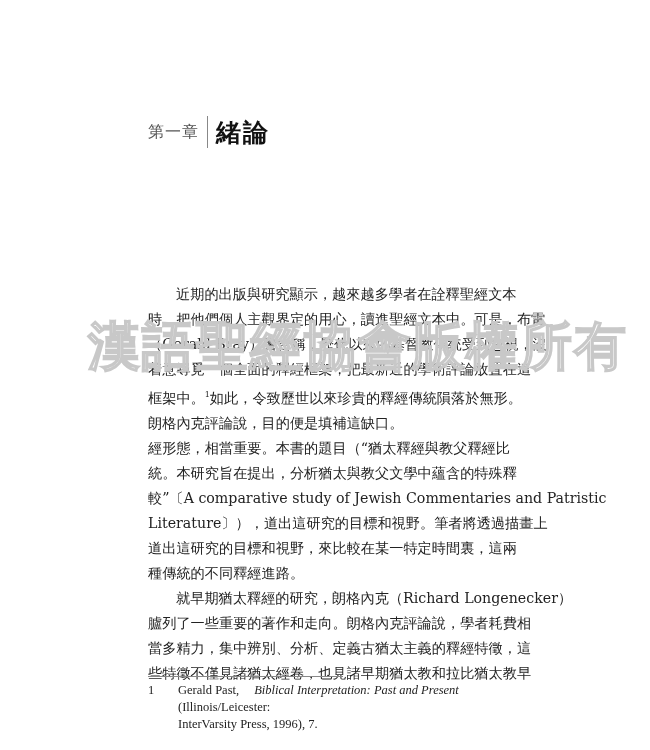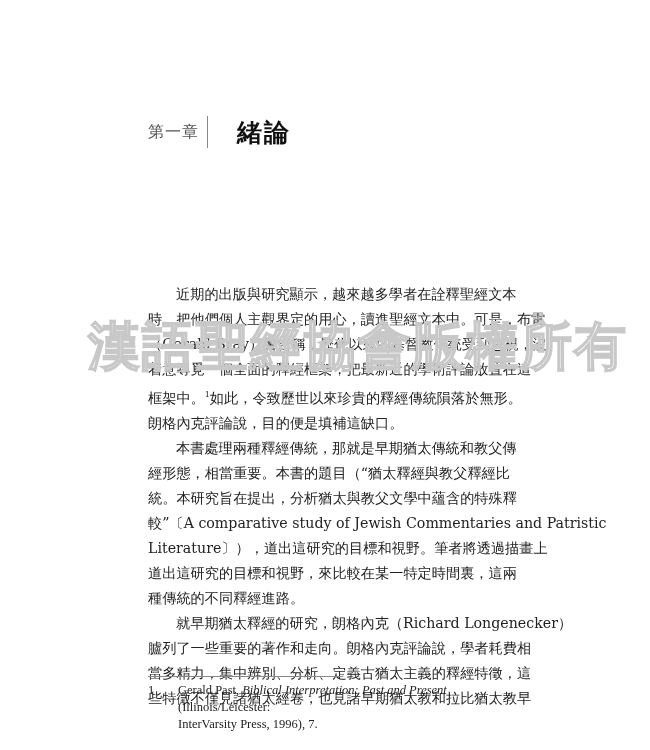--- a/index.html
+++ b/index.html
@@ -10,42 +10,42 @@
   .page { position: absolute; left: 0; top: 0; width: 650px; height: 750px; }
   .chapter {
     position: absolute; left: 148px; top: 112px; height: 40px;
     display: flex; align-items: center; text-align: center;
   }
   .chapter-num {
     font-family: "DejaVu Sans", sans-serif; font-size: 16px; color: #555; letter-spacing: 1px;
     padding-right: 8px;
   }
   .chapter-bar { width: 1px; height: 32px; background: #888; margin-right: 8px; }
-  .chapter-title { font-family: "DejaVu Serif", serif; font-size: 25px; font-weight: bold; color: #111; letter-spacing: 2px; margin-left: 21px; }
+  .chapter-title { font-family: "DejaVu Serif", serif; font-size: 25px; font-weight: bold; color: #111; letter-spacing: 2px; }
   .section-title {
     position: absolute; left: 148px; top: 238px;
     font-family: "DejaVu Sans", sans-serif; font-size: 19px; color: #111; letter-spacing: 0.5px;
   }
   .body-text {
     position: absolute; left: 148px; top: 282px; width: 358px;
     font-size: 14.2px; line-height: 25px; color: #222;
   }
   .body-text p { margin: 0; text-align: justify; text-align-last: justify; }
   .body-text p .ln { display: block; text-align: justify; text-align-last: justify; white-space: nowrap; }
   .body-text p .ln.last { text-align-last: left; }
   .indent { padding-left: 28px; }
   .fnref { font-size: 8px; vertical-align: super; }
   .footnote-rule { position: absolute; left: 148px; top: 676px; width: 195px; height: 1px; background: #888; }
   .footnote {
     position: absolute; left: 148px; top: 682px; width: 370px;
     font-family: "Liberation Serif", serif; font-size: 12.5px; line-height: 17px; color: #222;
   }
   .footnote .fn-num { position: absolute; left: 0; top: 0; }
   .footnote .fn-text { margin-left: 30px; display: block; }
-  .footnote i { font-style: italic; }
+  .footnote i { font-style: italic; margin-left: 12px; }
   .watermark {
     position: absolute; left: 88px; top: 312px; width: 500px;
     font-family: "DejaVu Sans", sans-serif; font-weight: bold; font-size: 52px; letter-spacing: 2px;
     color: rgba(255,255,255,0.35);
     -webkit-text-stroke: 1.5px #c8c8c8;
     white-space: nowrap; pointer-events: none;
   }
 </style>
 </head>
 <body>
@@ -62,21 +62,20 @@
   <div class="body-text">
     <p>
       <span class="ln indent">近期的出版與研究顯示，越來越多學者在詮釋聖經文本</span>
       <span class="ln">時，把他們個人主觀界定的用心，讀進聖經文本中。可是，布雷</span>
       <span class="ln">（Gerald Bray）警告稱，歷代以來的基督教傳統受到忽視，沒</span>
       <span class="ln">着意尋覓一個全面的釋經框架，把最新近的學術評論放置在這</span>
       <span class="ln"><span>框架中。</span><sup class="fnref">1</sup><span>如此，令致歷世以來珍貴的釋經傳統隕落於無形。</span></span>
       <span class="ln last">朗格內克評論說，目的便是填補這缺口。</span>
     </p>
     <p>
-      <span class="ln indent">本書處理兩種釋經傳統，那就是早期猶太傳統和教父傳</span>
       <span class="ln">經形態，相當重要。本書的題目（“猶太釋經與教父釋經比</span>
       <span class="ln">統。本研究旨在提出，分析猶太與教父文學中蘊含的特殊釋</span>
       <span class="ln">較”〔A comparative study of Jewish Commentaries and Patristic</span>
       <span class="ln">Literature〕），道出這研究的目標和視野。筆者將透過描畫上</span>
       <span class="ln">道出這研究的目標和視野，來比較在某一特定時間裏，這兩</span>
       <span class="ln last">種傳統的不同釋經進路。</span>
     </p>
     <p>
       <span class="ln indent">就早期猶太釋經的研究，朗格內克（Richard Longenecker）</span>
       <span class="ln">臚列了一些重要的著作和走向。朗格內克評論說，學者耗費相</span>

